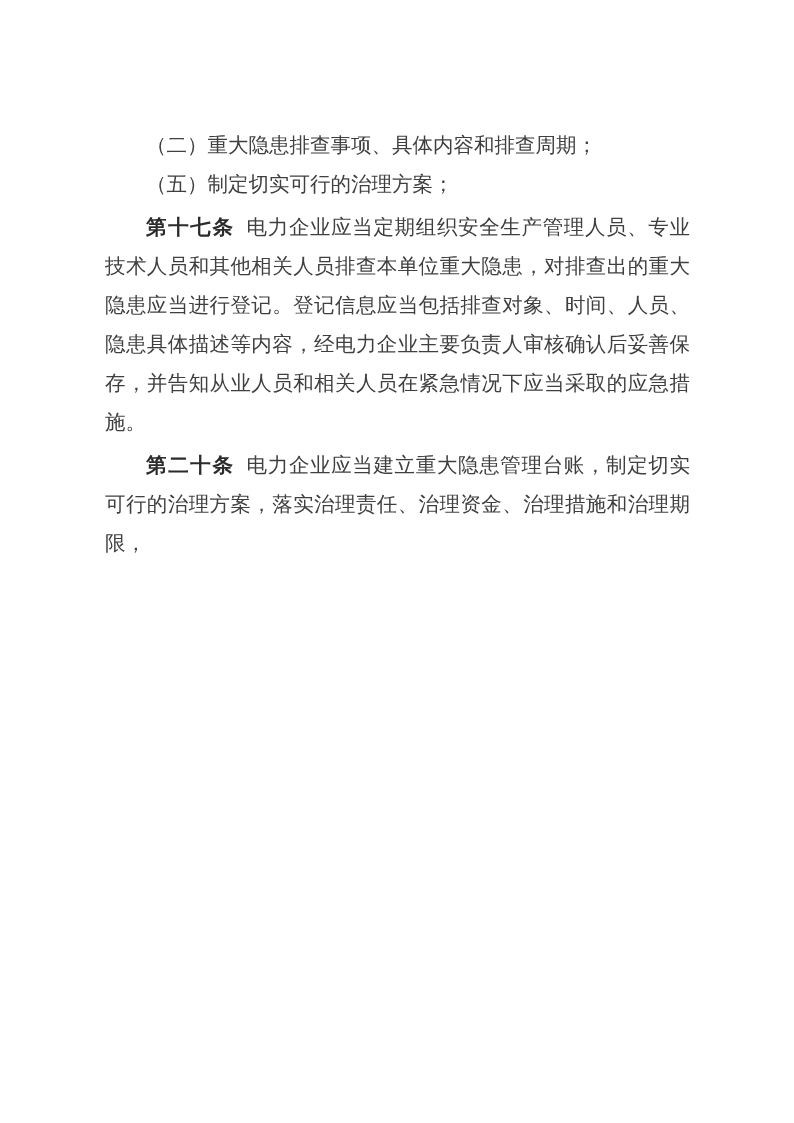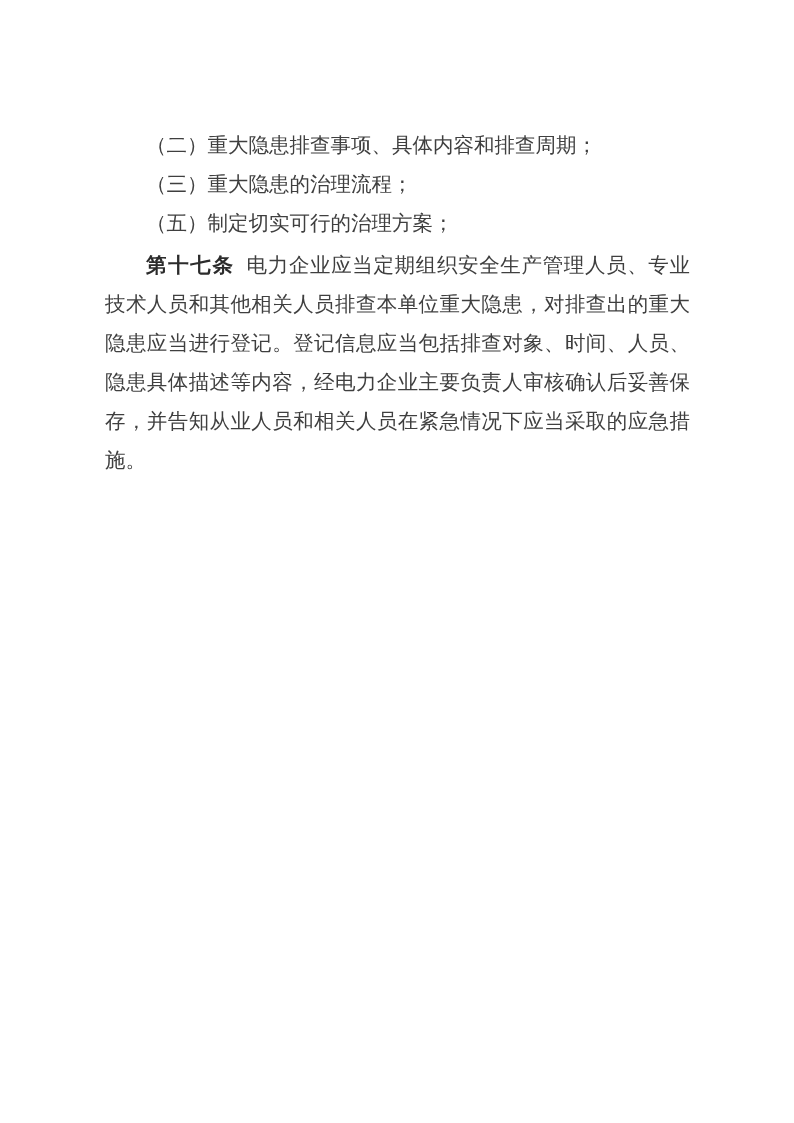--- a/index.html
+++ b/index.html
@@ -27,36 +27,36 @@
     line-height: 39px;
     color: #3f3f3f;
     text-align: justify;
     text-indent: 2em;
     word-break: break-all;
   }
   .article {
     margin-top: 3px;
   }
   .art-num {
-    font-family: Liberation Serif, serif;
+    font-family: Liberation Sans, sans-serif;
     font-weight: 700;
     color: #2b2b2b;
     margin-right: 12px;
     letter-spacing: 1px;
   }
 </style>
 </head>
 <body>
 
 <div class="page">
   <div class="content">
 
     <p class="para">（二）重大隐患排查事项、具体内容和排查周期；</p>
-    <p class="para">（三）重大隐患的治理流程；</p>
     <p class="para">（五）制定切实可行的治理方案；</p>
 
     <p class="para article"><span class="art-num">第十七条</span><span>电力企业应当定期组织安全生产管理人员、专业技术人员和其他相关人员排查本单位重大隐患，对排查出的重大隐患应当进行登记。登记信息应当包括排查对象、时间、人员、隐患具体描述等内容，经电力企业主要负责人审核确认后妥善保存，并告知从业人员和相关人员在紧急情况下应当采取的应急措施。</span></p>
 
 
 
+    <p class="para article"><span class="art-num">第二十条</span><span>电力企业应当建立重大隐患管理台账，制定切实可行的治理方案，落实治理责任、治理资金、治理措施和治理期限，</span></p>
 
   </div>
 </div>
 
 </body></html>

